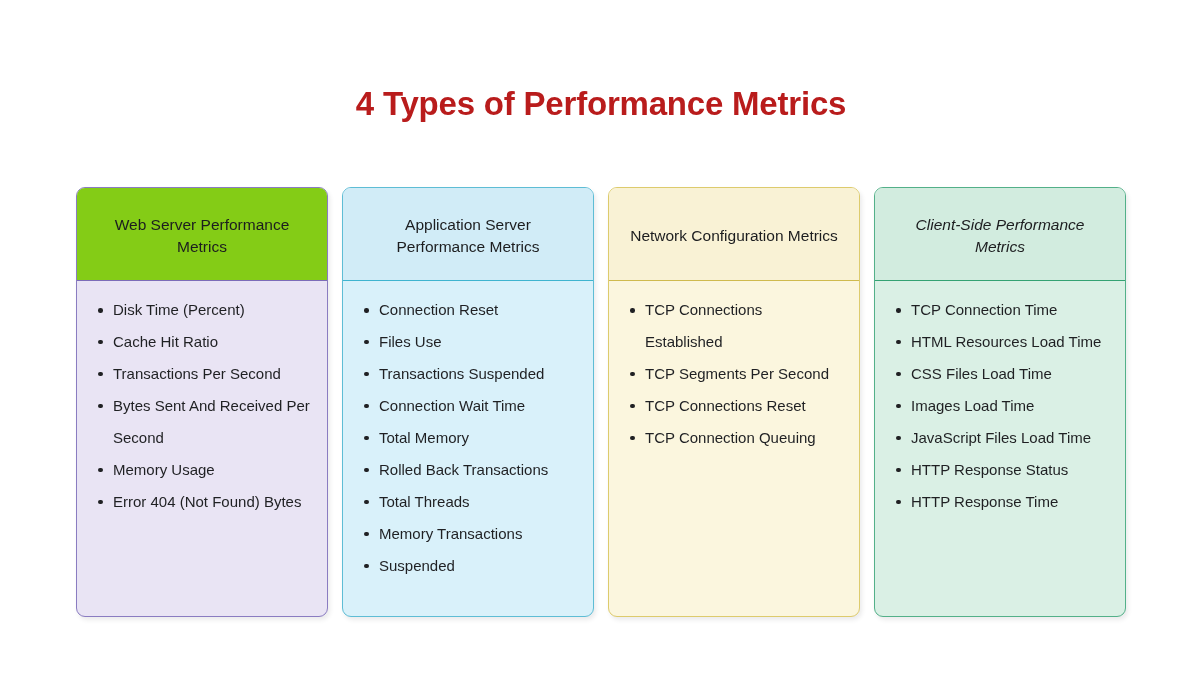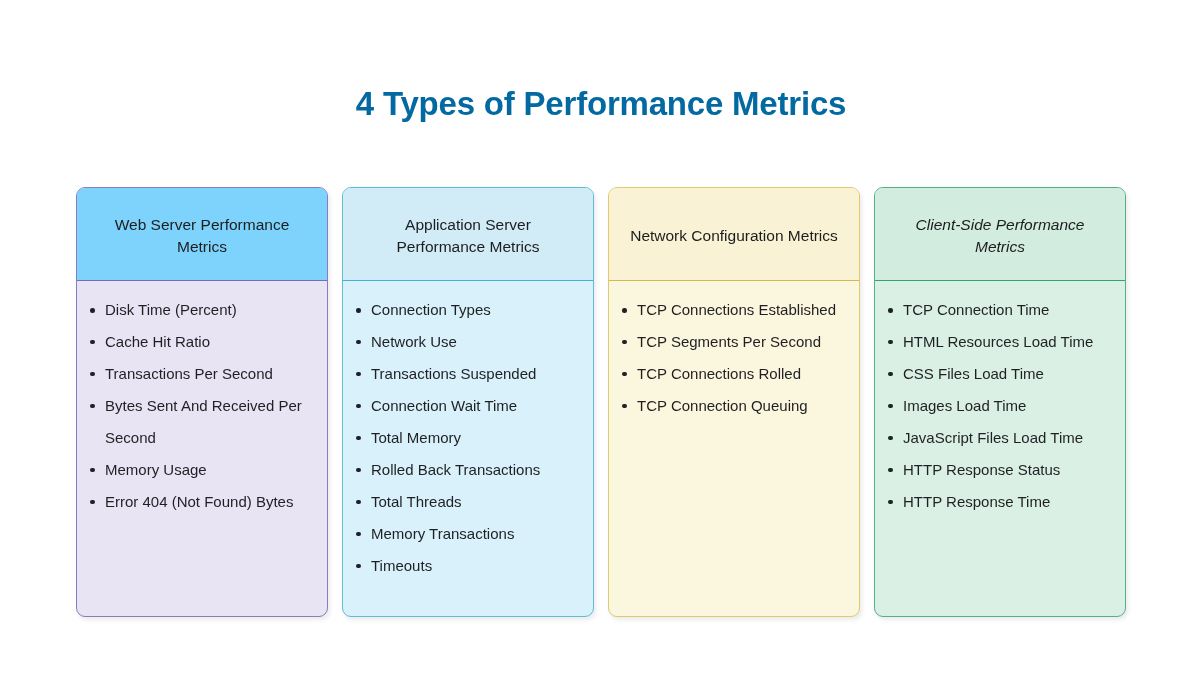--- a/index.html
+++ b/index.html
@@ -16,21 +16,21 @@
   }
 
   #page-title {
     position: absolute;
     left: 0;
     top: 84px;
     width: 1202px;
     text-align: center;
     font-size: 33px;
     font-weight: bold;
-    color: #0369a1;
+    color: #b91c1c;
     letter-spacing: -0.2px;
     line-height: 1.2;
   }
 
   #cards {
     position: absolute;
     left: 76px;
     top: 187px;
     width: 1050px;
     height: 430px;
@@ -63,21 +63,21 @@
 
   .card-header-title {
     text-align: center;
     font-size: 15.5px;
     line-height: 1.42;
     color: #1c1d1f;
   }
 
   .card-body {
     flex: 1 1 auto;
-    padding: 13px 12px 10px 0;
+    padding: 13px 12px 10px 8px;
     box-sizing: border-box;
   }
 
   .metric-list {
     margin: 0;
     padding: 0 4px 0 28px;
     list-style: none;
   }
 
   .metric-item {
@@ -94,21 +94,21 @@
     left: -15px;
     top: 14px;
     width: 4.5px;
     height: 4.5px;
     border-radius: 50%;
     background: #1f2023;
   }
 
   
   .card.c0 { background: #e9e4f4; border-color: #8a7cc1; }
-  .card.c0 .card-header { background: #7dd3fc; border-bottom-color: #7c6cb8; }
+  .card.c0 .card-header { background: #84cc16; border-bottom-color: #7c6cb8; }
 
   .card.c1 { background: #d9f1fa; border-color: #5ebdd5; }
   .card.c1 .card-header { background: #d1ecf7; border-bottom-color: #3fb4cf; align-items: center; }
 
   .card.c2 { background: #fbf6de; border-color: #ddcb6d; }
   .card.c2 .card-header { background: #f9f2d5; border-bottom-color: #cfba4e; }
 
   .card.c3 { background: #daf0e5; border-color: #53b089; }
   .card.c3 .card-header { background: #d2ecdf; border-bottom-color: #34a273; font-style: italic; }
 </style>
@@ -134,42 +134,42 @@
       </ul>
     </div>
   </div>
 
   <div class="card c1">
     <div class="card-header">
       <div class="card-header-title">Application Server Performance Metrics</div>
     </div>
     <div class="card-body">
       <ul class="metric-list">
-        <li class="metric-item">Connection Types</li>
-        <li class="metric-item">Network Use</li>
+        <li class="metric-item">Connection Reset</li>
+        <li class="metric-item">Files Use</li>
         <li class="metric-item">Transactions Suspended</li>
         <li class="metric-item">Connection Wait Time</li>
         <li class="metric-item">Total Memory</li>
         <li class="metric-item">Rolled Back Transactions</li>
         <li class="metric-item">Total Threads</li>
         <li class="metric-item">Memory Transactions</li>
-        <li class="metric-item">Timeouts</li>
+        <li class="metric-item">Suspended</li>
       </ul>
     </div>
   </div>
 
   <div class="card c2">
     <div class="card-header">
       <div class="card-header-title">Network Configuration Metrics</div>
     </div>
     <div class="card-body">
       <ul class="metric-list">
         <li class="metric-item">TCP Connections Established</li>
         <li class="metric-item">TCP Segments Per Second</li>
-        <li class="metric-item">TCP Connections Rolled</li>
+        <li class="metric-item">TCP Connections Reset</li>
         <li class="metric-item">TCP Connection Queuing</li>
       </ul>
     </div>
   </div>
 
   <div class="card c3">
     <div class="card-header">
       <div class="card-header-title">Client-Side Performance Metrics</div>
     </div>
     <div class="card-body">

